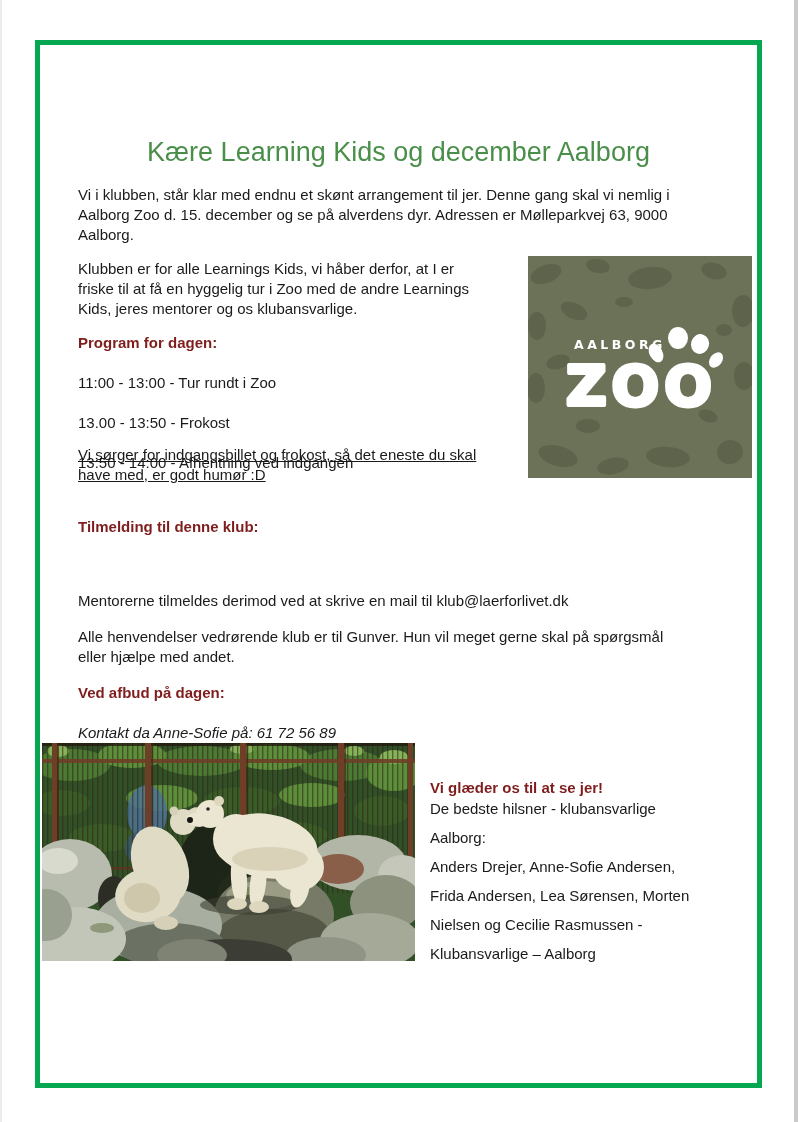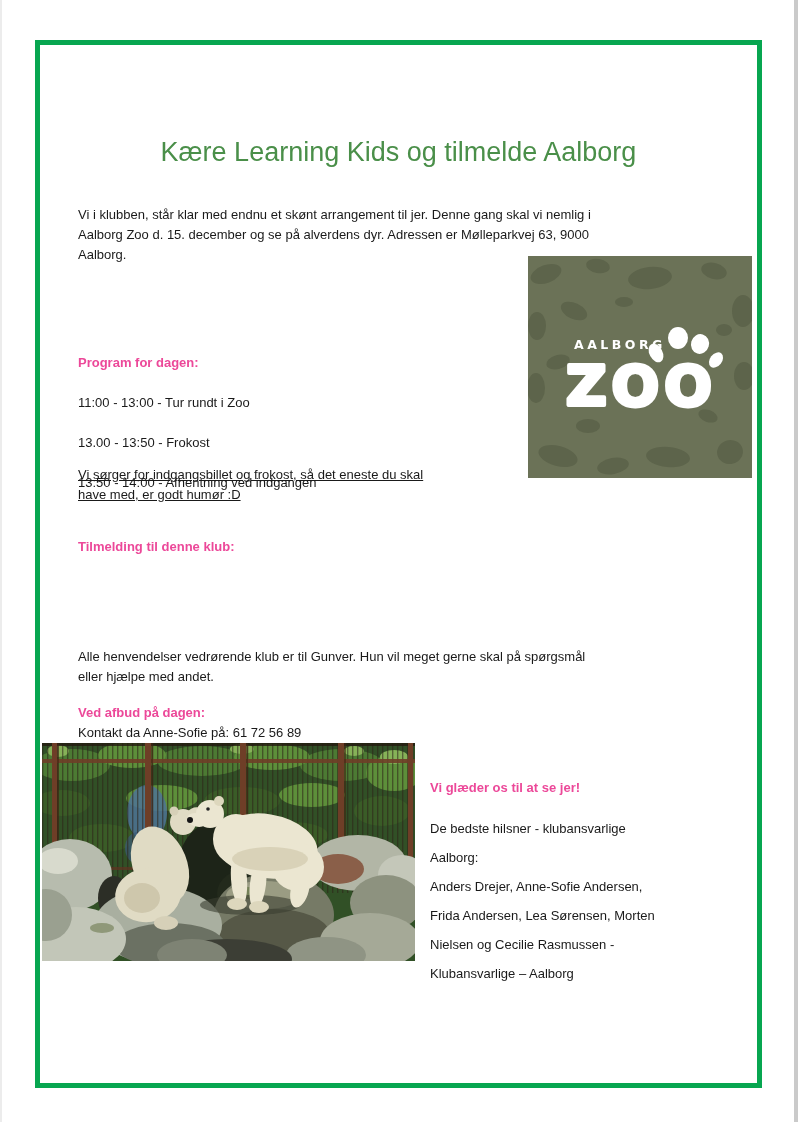--- a/index.html
+++ b/index.html
@@ -10,67 +10,71 @@
   .edge-left  { position:absolute; left:0; top:0; width:2px; height:100%; background:#ececec; }
   .edge-right { position:absolute; right:0; top:0; width:4px; height:100%; background:#cacaca; }
   .frame {
     position:absolute; left:35px; top:40px; width:727px; height:1048px;
     border:5px solid #07a650; box-sizing:border-box;
   }
   .title {
     position:absolute; left:35px; top:136px; width:727px; text-align:center;
     font-size:27px; line-height:32px; color:#4a8f49;
   }
-  .tx { position:absolute; font-size:13px; line-height:20px; white-space:pre-line;margin-top:20px; }
-  .hd { color:#ec4899; font-weight:bold; }
+  .tx { position:absolute; font-size:15px; line-height:20px; white-space:pre-line; }
+  .hd { color:#7f1d1d; font-weight:bold; }
   .nowrap { white-space:nowrap; }
   .intro        { left:78px; top:185px; width:680px; }
   .club-info    { left:78px; top:259px; width:450px; }
   .program-hd   { left:78px; top:333px; }
   .program-list { left:78px; top:353px; }
   .program-list div { height:20px; }
   .ticket-note  { left:78px; top:445px; width:460px;text-decoration:underline; }
   .signup-hd    { left:78px; top:517px; }
   .signup-kids  { left:78px; top:537px; width:680px; }
   .mentors      { left:78px; top:591px; width:680px; }
   .questions    { left:78px; top:627px; width:680px; }
   .cancel-hd    { left:78px; top:683px; }
-  .cancel-body  { left:78px; top:703px; width:500px; }
-  .closing-hd   { left:430px; top:758px; }
+  .cancel-body  { left:78px; top:723px; width:500px;font-style:italic; }
+  .closing-hd   { left:430px; top:778px; }
   .closing-body { left:430px; top:794px; width:300px; line-height:29px; }
   .logo-box  { position:absolute; left:528px; top:256px; width:224px; height:263px; }
   .photo-box { position:absolute; left:42px;  top:743px; width:373px; height:218px; }
   svg { display:block; }
 </style>
 </head>
 <body>
 
 <div class="page">
   <div class="edge-left"></div>
   <div class="edge-right"></div>
   <div class="frame"></div>
 
-  <div class="title">Kære Learning Kids og tilmelde Aalborg</div>
+  <div class="title">Kære Learning Kids og december Aalborg</div>
 
   <div class="tx intro">Vi i klubben, står klar med endnu et skønt arrangement til jer. Denne gang skal vi nemlig i
 Aalborg Zoo d. 15. december og se på alverdens dyr. Adressen er Mølleparkvej 63, 9000
 Aalborg.</div>
 
+  <div class="tx club-info">Klubben er for alle Learnings Kids, vi håber derfor, at I er
+friske til at få en hyggelig tur i Zoo med de andre Learnings
+Kids, jeres mentorer og os klubansvarlige.</div>
 
   <div class="tx hd program-hd">Program for dagen:</div>
   <div class="tx program-list">
     <div class="nowrap">11:00 - 13:00 - Tur rundt i Zoo</div>
     <div class="nowrap">13.00 - 13:50 - Frokost</div>
     <div class="nowrap">13:50 - 14:00 - Afhentning ved indgangen</div>
   </div>
 
   <div class="tx ticket-note">Vi sørger for indgangsbillet og frokost, så det eneste du skal
 have med, er godt humør :D</div>
 
   <div class="tx hd signup-hd">Tilmelding til denne klub:</div>
+  <div class="tx mentors">Mentorerne tilmeldes derimod ved at skrive en mail til klub@laerforlivet.dk</div>
   <div class="tx questions">Alle henvendelser vedrørende klub er til Gunver. Hun vil meget gerne skal på spørgsmål
 eller hjælpe med andet.</div>
 
   <div class="tx hd cancel-hd">Ved afbud på dagen:</div>
   <div class="tx cancel-body">Kontakt da Anne-Sofie på: 61 72 56 89</div>
 
   <div class="logo-box">
     <svg width="224" height="222" viewBox="0 0 224 222">
       <rect width="224" height="222" fill="#6b7257"></rect>
       <g fill="#5d644b">

